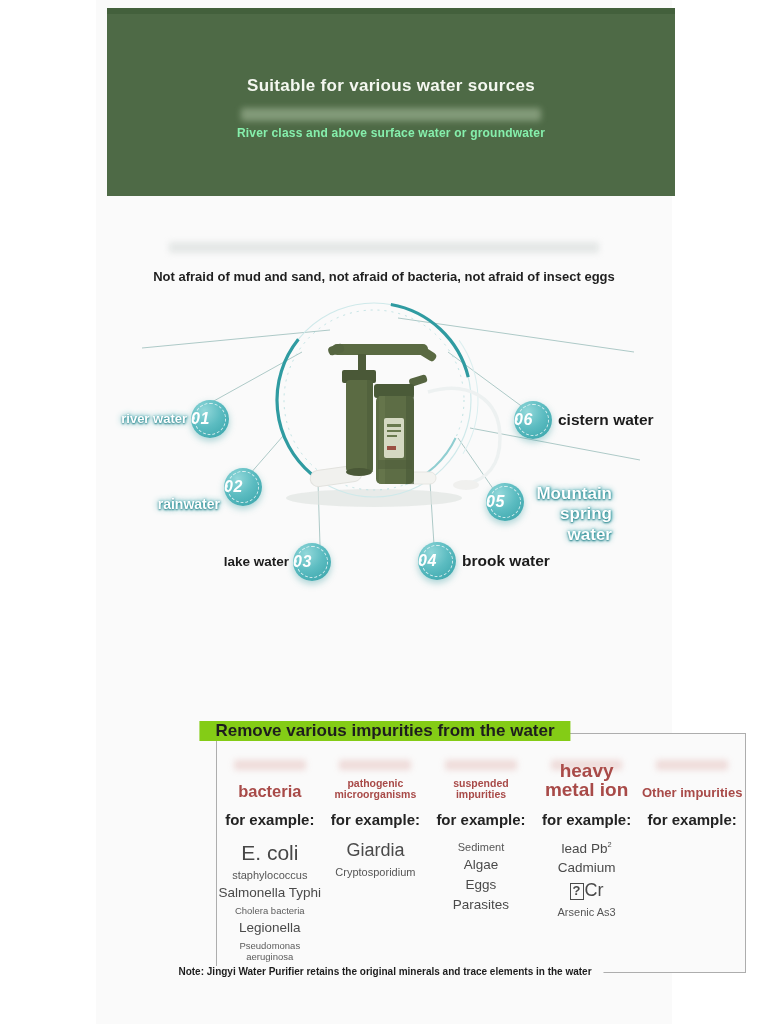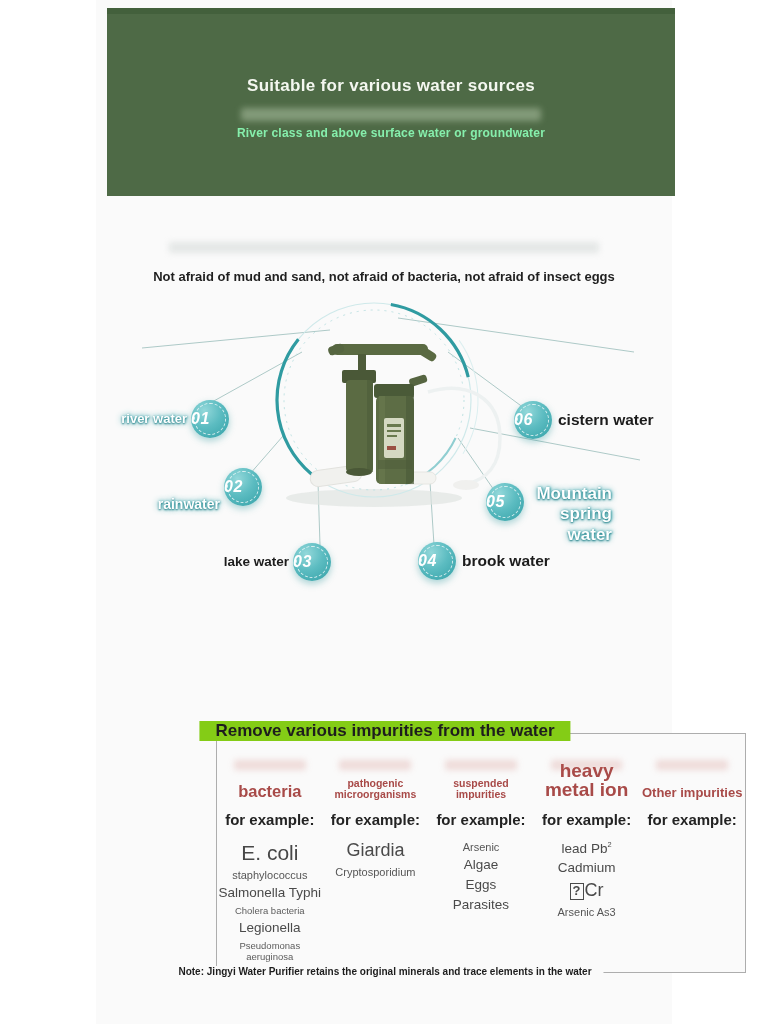--- a/index.html
+++ b/index.html
@@ -187,21 +187,21 @@
             <div class="items">
               <div class="item it-l">Giardia</div>
               <div class="item it-s">Cryptosporidium</div>
             </div>
           </div>
           <div class="col">
             <div class="ghost-red"></div>
             <div class="col-header hd-s">suspended impurities</div>
             <div class="example">for example:</div>
             <div class="items">
-              <div class="item it-s">Arsenic</div>
+              <div class="item it-s">Sediment</div>
               <div class="item it-m">Algae</div>
               <div class="item it-m">Eggs</div>
               <div class="item it-m">Parasites</div>
             </div>
           </div>
           <div class="col">
             <div class="ghost-red"></div>
             <div class="col-header hd-xl">heavy metal ion</div>
             <div class="example">for example:</div>
             <div class="items">

